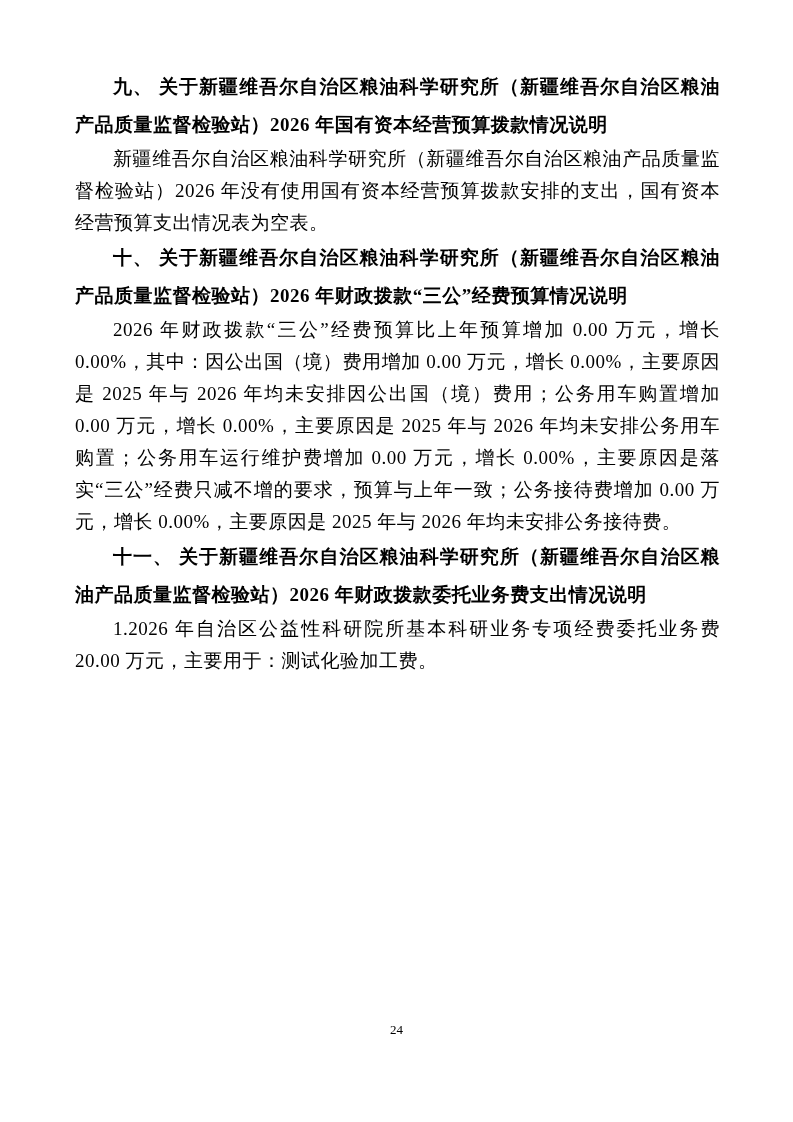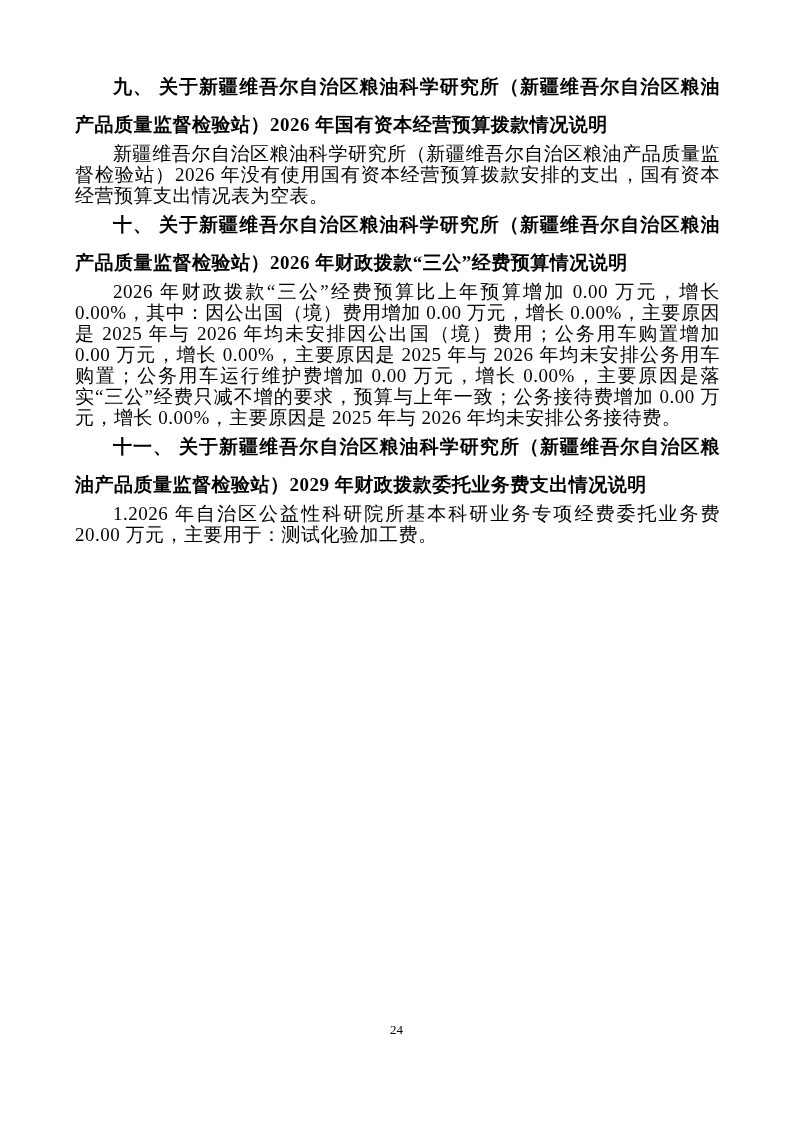--- a/index.html
+++ b/index.html
@@ -29,21 +29,21 @@
     line-height: 37.5px;
     text-indent: 38px;
     text-align: justify;
     text-justify: inter-ideograph;
     letter-spacing: 0.5px;
   }
   .doc-para {
     margin: 0;
     font-size: 19px;
     font-weight: 400;
-    line-height: 21px;
+    line-height: 32px;
     text-indent: 38px;
     text-align: justify;
     text-justify: inter-ideograph;
     letter-spacing: 0.5px;
   }
   .page-number {
     position: absolute;
     top: 1022px;
     left: 0;
     width: 100%;
@@ -58,19 +58,19 @@
 
 <div class="page">
   <div class="content">
 
     <h2 class="doc-heading">九、 关于新疆维吾尔自治区粮油科学研究所（新疆维吾尔自治区粮油产品质量监督检验站）2026 年国有资本经营预算拨款情况说明</h2>
     <p class="doc-para">新疆维吾尔自治区粮油科学研究所（新疆维吾尔自治区粮油产品质量监督检验站）2026 年没有使用国有资本经营预算拨款安排的支出，国有资本经营预算支出情况表为空表。</p>
 
     <h2 class="doc-heading">十、 关于新疆维吾尔自治区粮油科学研究所（新疆维吾尔自治区粮油产品质量监督检验站）2026 年财政拨款“三公”经费预算情况说明</h2>
     <p class="doc-para">2026 年财政拨款“三公”经费预算比上年预算增加 0.00 万元，增长 0.00%，其中：因公出国（境）费用增加 0.00 万元，增长 0.00%，主要原因是 2025 年与 2026 年均未安排因公出国（境）费用；公务用车购置增加 0.00 万元，增长 0.00%，主要原因是 2025 年与 2026 年均未安排公务用车购置；公务用车运行维护费增加 0.00 万元，增长 0.00%，主要原因是落实“三公”经费只减不增的要求，预算与上年一致；公务接待费增加 0.00 万元，增长 0.00%，主要原因是 2025 年与 2026 年均未安排公务接待费。</p>
 
-    <h2 class="doc-heading">十一、 关于新疆维吾尔自治区粮油科学研究所（新疆维吾尔自治区粮油产品质量监督检验站）2029 年财政拨款委托业务费支出情况说明</h2>
+    <h2 class="doc-heading">十一、 关于新疆维吾尔自治区粮油科学研究所（新疆维吾尔自治区粮油产品质量监督检验站）2026 年财政拨款委托业务费支出情况说明</h2>
     <p class="doc-para">1.2026 年自治区公益性科研院所基本科研业务专项经费委托业务费 20.00 万元，主要用于：测试化验加工费。</p>
 
   </div>
 
   <div class="page-number">24</div>
 </div>
 
 </body></html>

